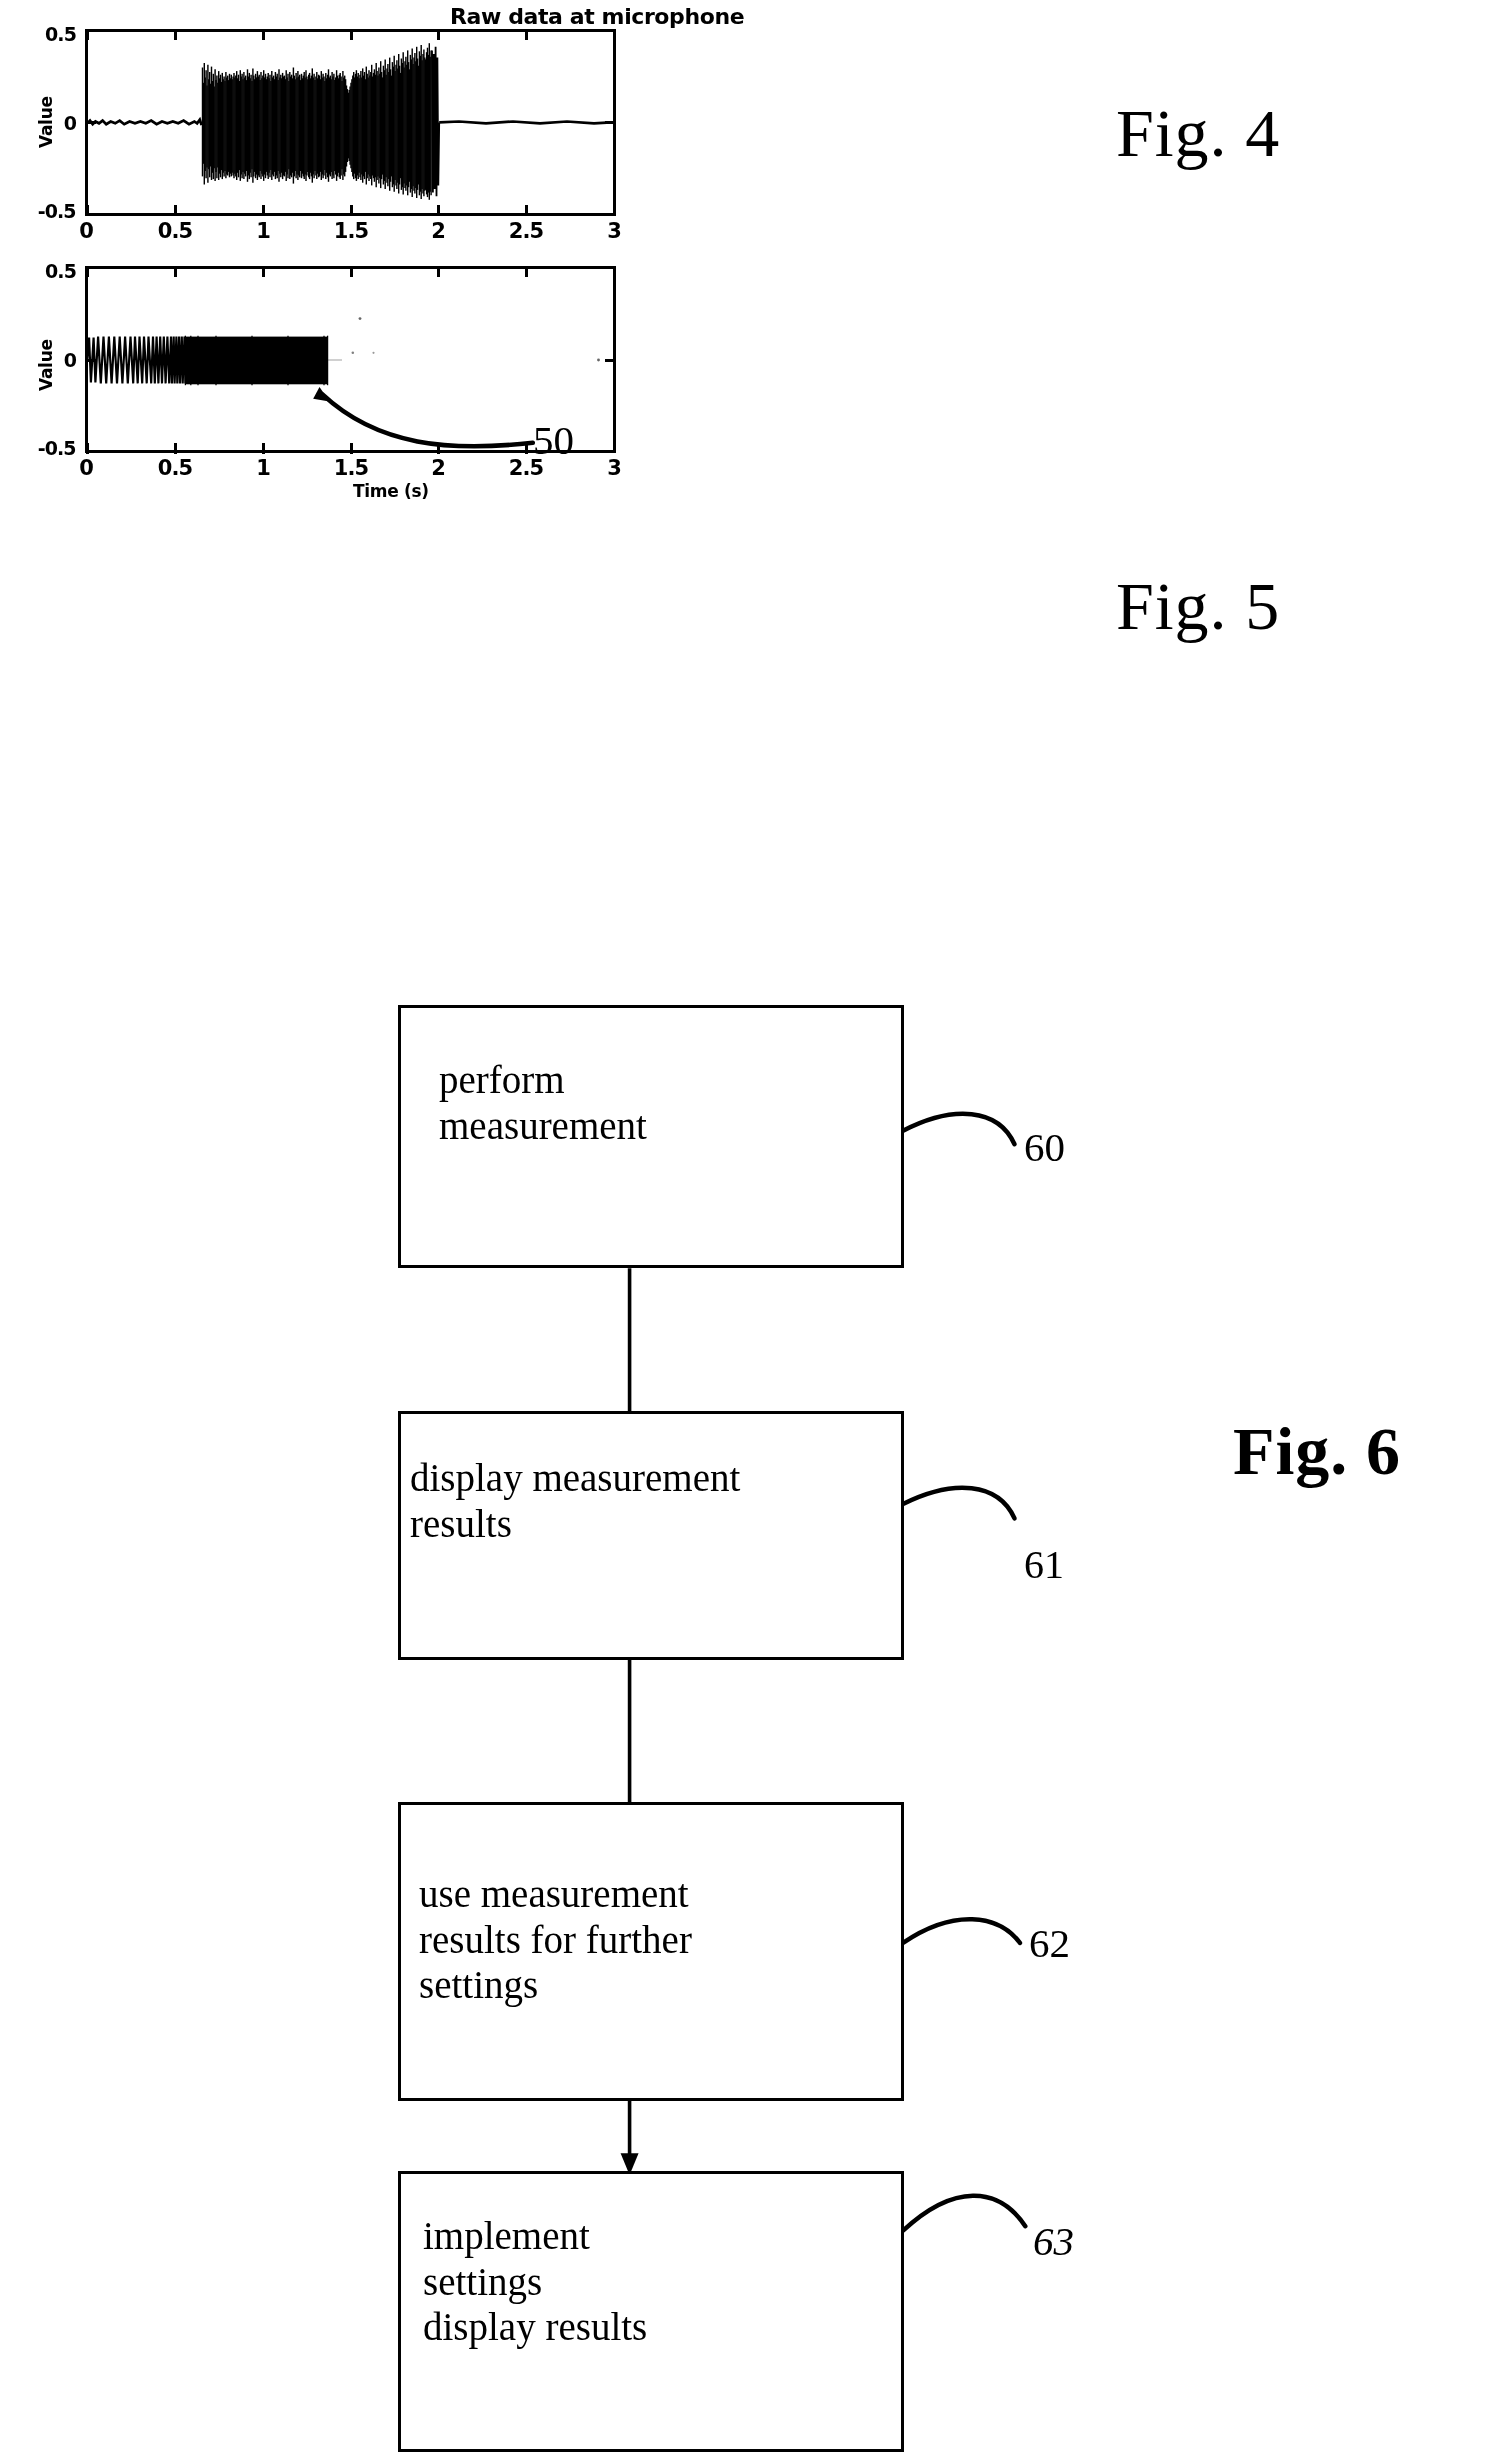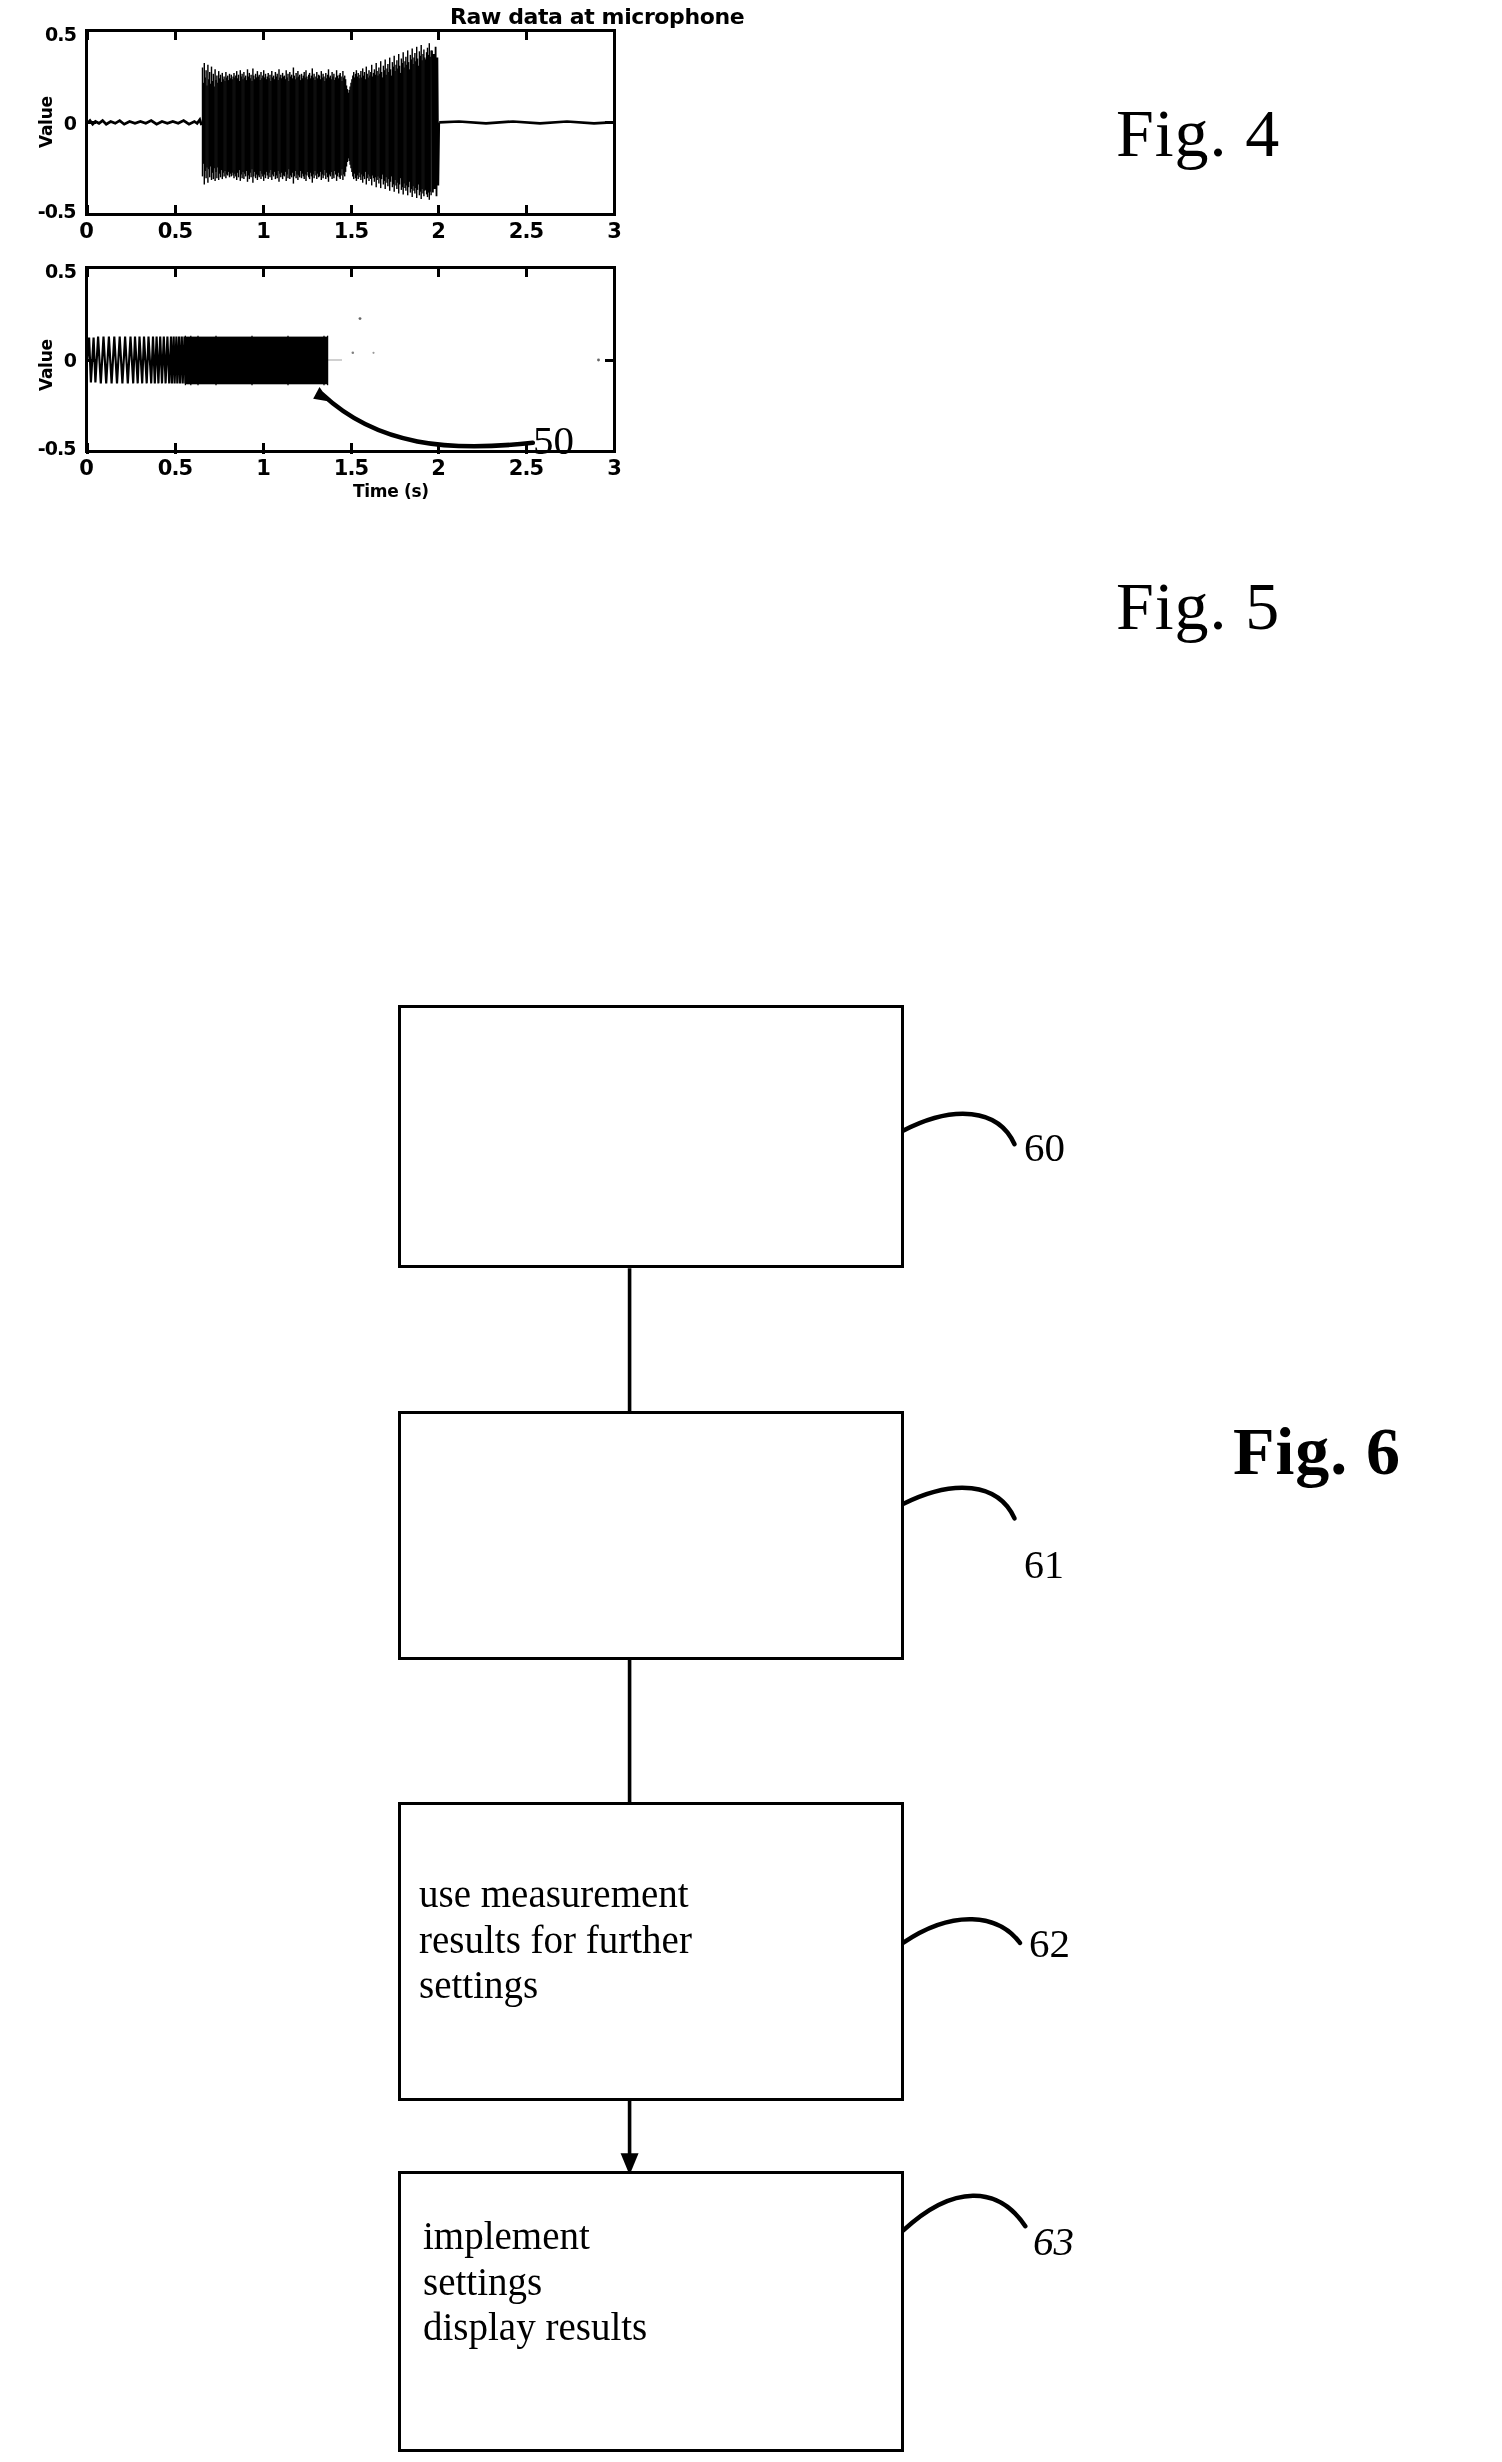--- a/index.html
+++ b/index.html
@@ -546,23 +546,27 @@
     </svg>
 
     <svg class="leader-svg" width="1502" height="2462" viewBox="0 0 1670 2737" style="left:0; top:0;">
       <path d="M1004,1257 C 1060,1228 1110,1232 1128,1272" fill="none" stroke="#000" stroke-width="5" stroke-linecap="round"></path>
       <path d="M1004,1672 C 1060,1644 1110,1648 1128,1688" fill="none" stroke="#000" stroke-width="5" stroke-linecap="round"></path>
       <path d="M1004,2160 C 1060,2122 1110,2128 1134,2160" fill="none" stroke="#000" stroke-width="5" stroke-linecap="round"></path>
       <path d="M1004,2480 C 1060,2428 1110,2430 1140,2475" fill="none" stroke="#000" stroke-width="5" stroke-linecap="round"></path>
     </svg>
 
     <div class="fc-box" style="left:398px; top:1005px; width:506px; height:263px;"></div>
+    <div class="fc-text" style="left:439px; top:1057px; width:450px;">perform
+measurement</div>
     <div class="ref-num" style="left:1024px; top:1123px;">60</div>
 
     <div class="fc-box" style="left:398px; top:1411px; width:506px; height:249px;"></div>
+    <div class="fc-text" style="left:410px; top:1455px; width:499px;">display measurement
+results</div>
     <div class="ref-num-sm" style="left:1024px; top:1497px;">61</div>
 
     <div class="fc-box" style="left:398px; top:1802px; width:506px; height:299px;"></div>
     <div class="fc-text" style="left:419px; top:1871px; width:477px;">use measurement
 results for further
 settings</div>
     <div class="ref-num" style="left:1029px; top:1919px;">62</div>
 
     <div class="fc-box" style="left:398px; top:2171px; width:506px; height:281px;"></div>
     <div class="fc-text" style="left:423px; top:2213px; width:468px;">implement

